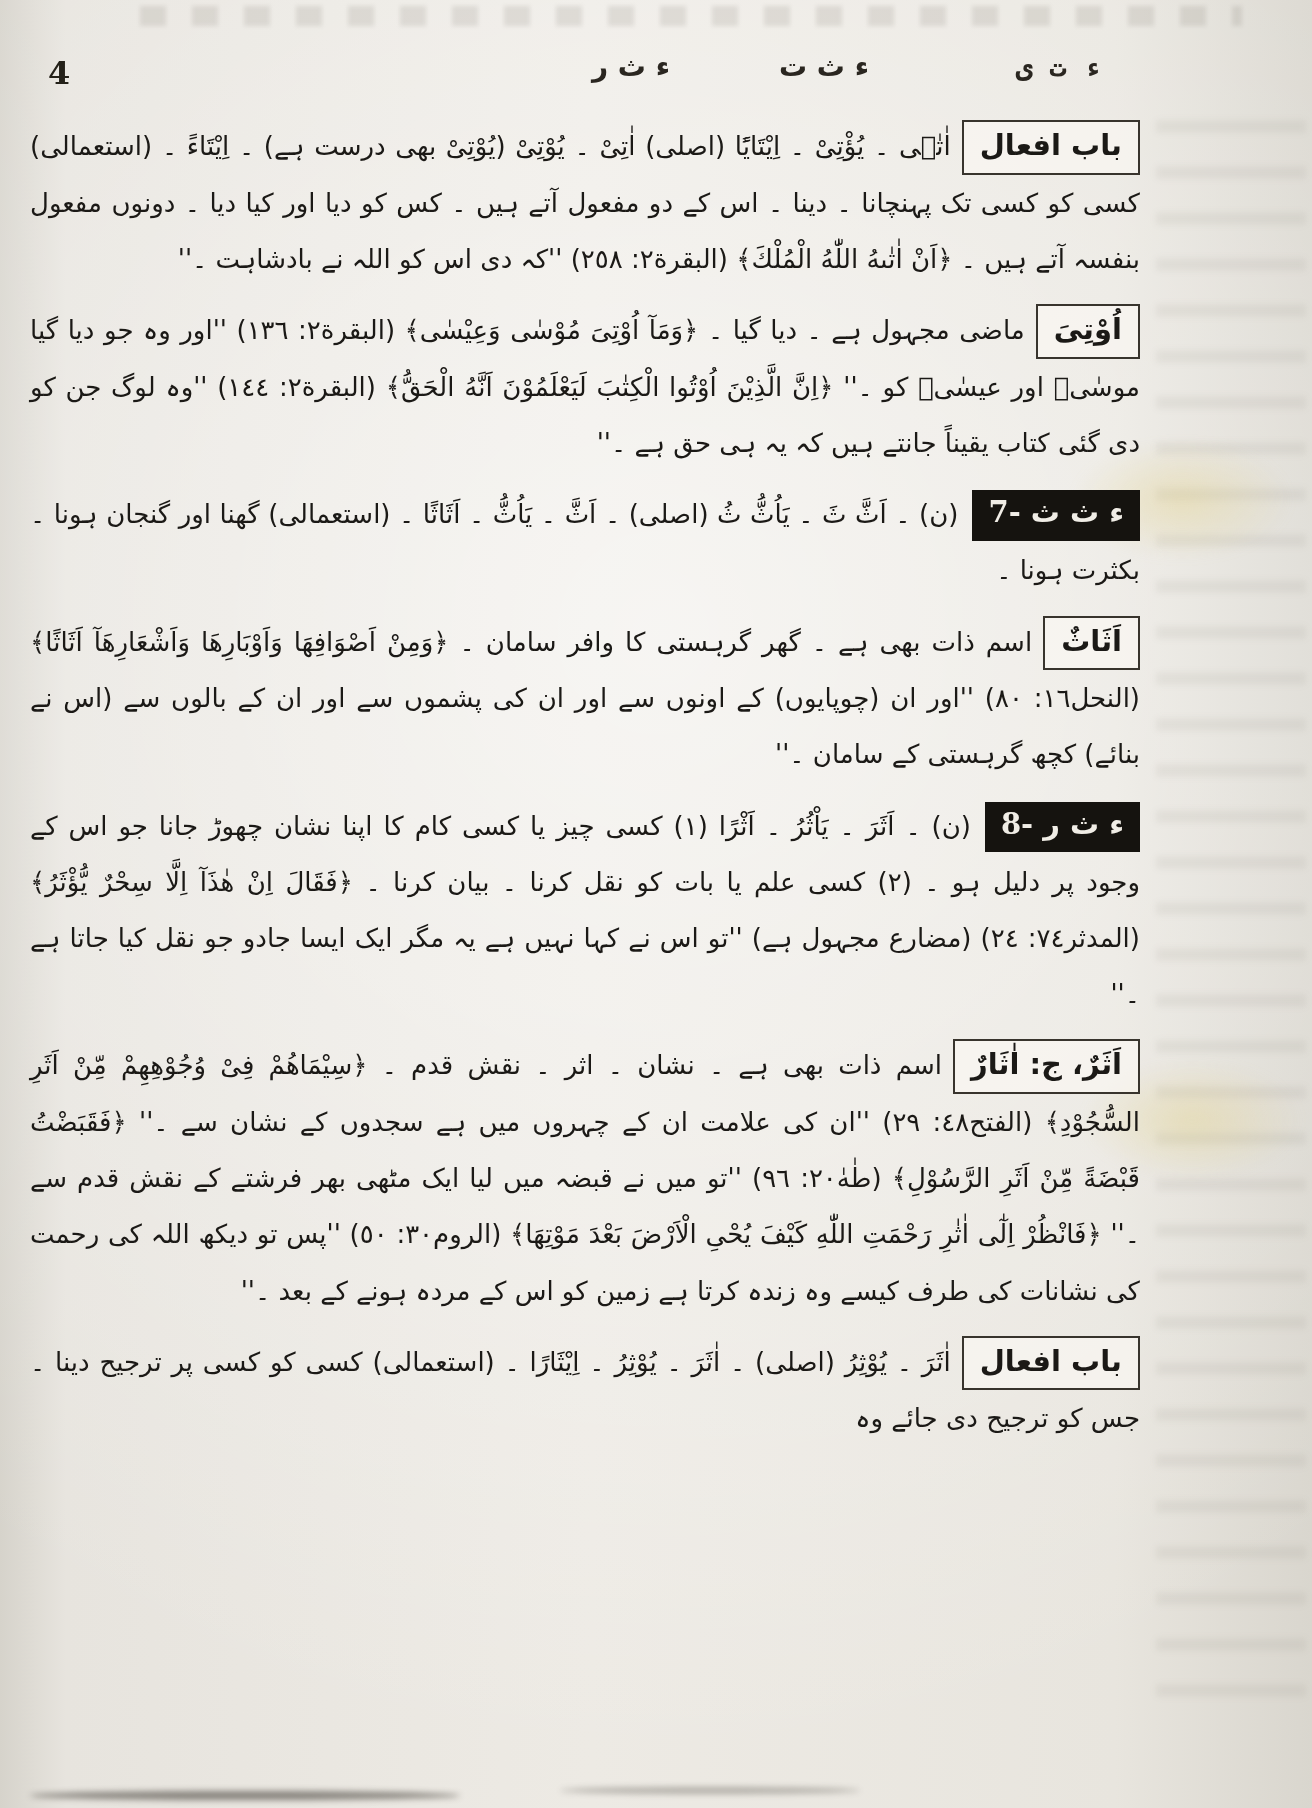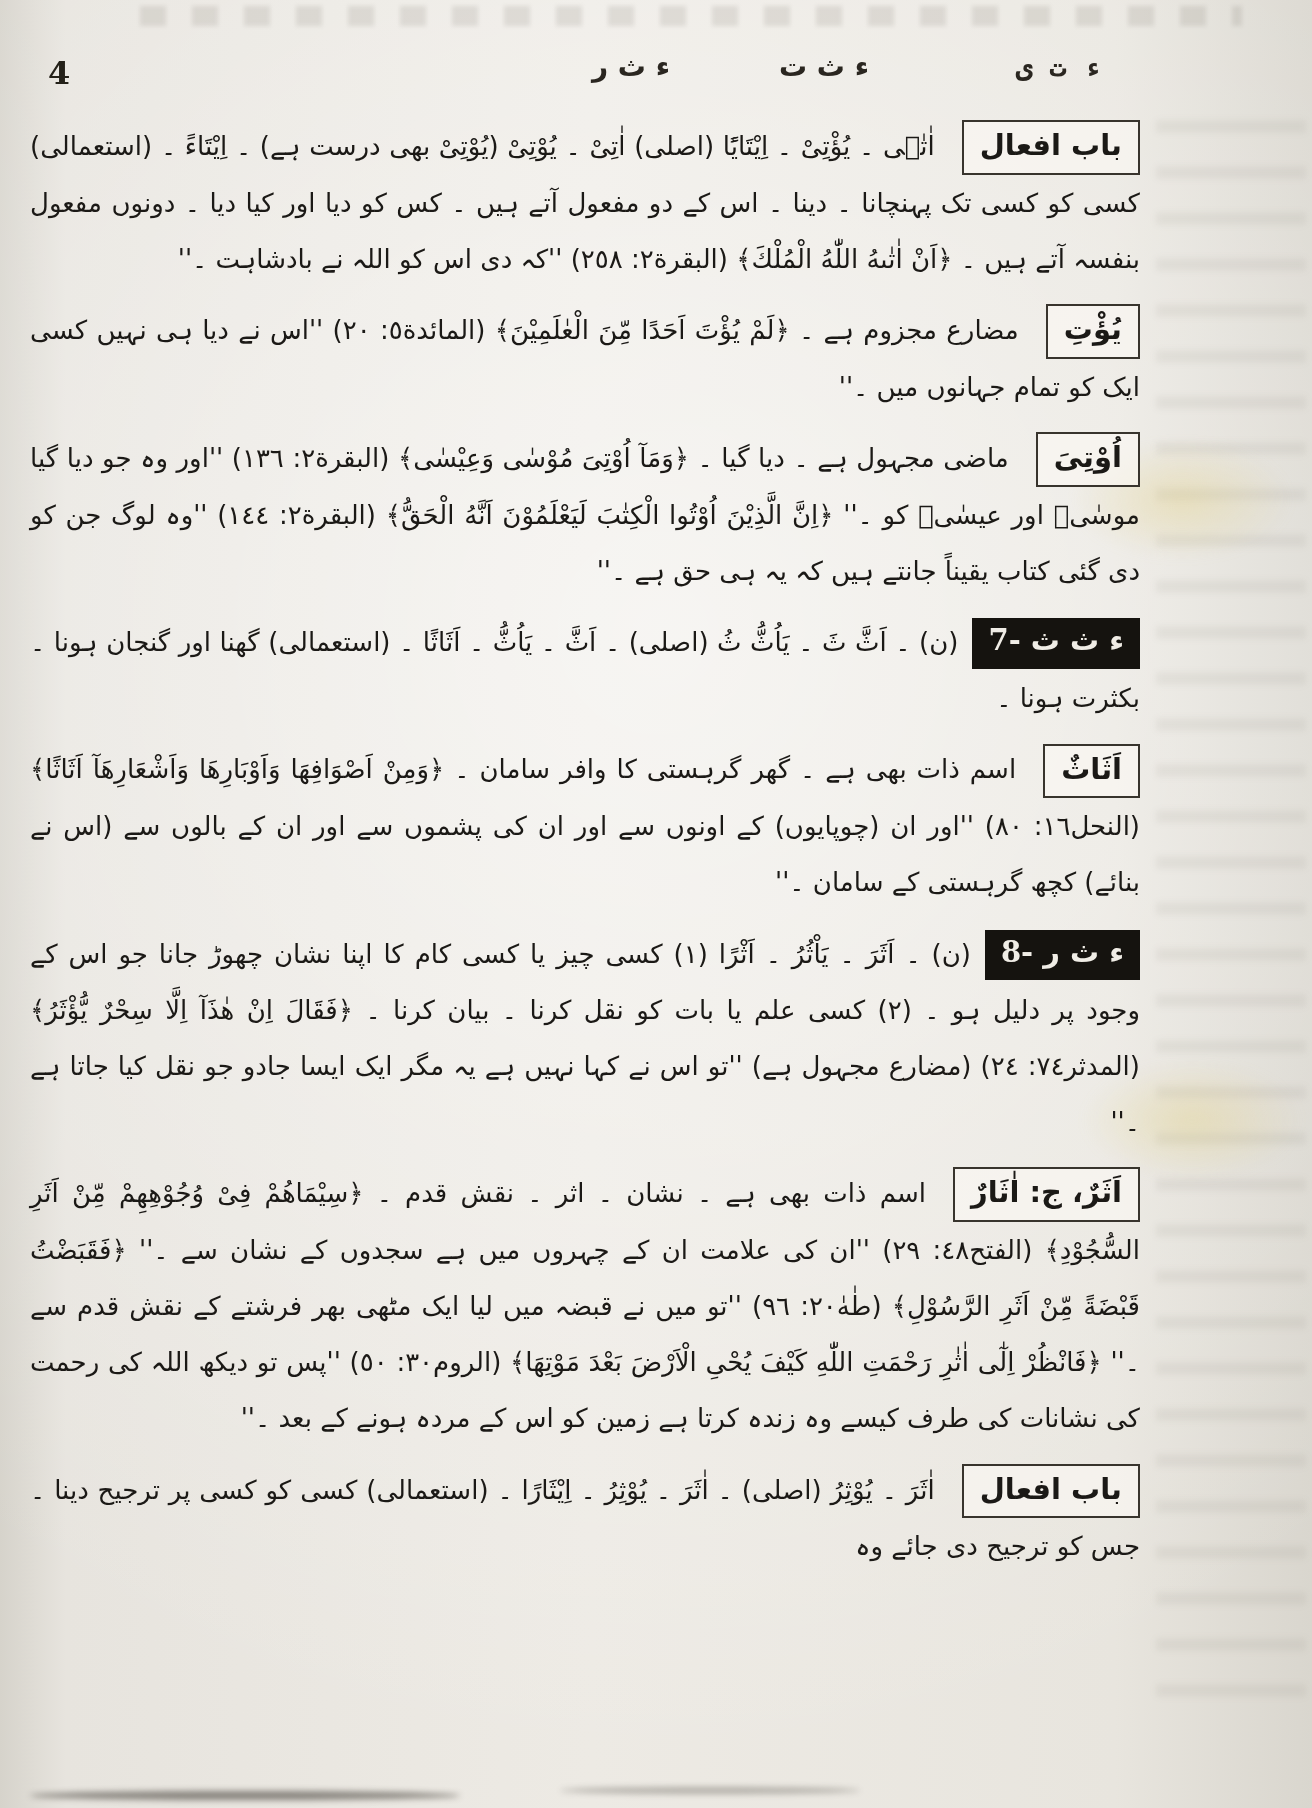--- a/index.html
+++ b/index.html
@@ -62,21 +62,21 @@
     font-size:26px;
     line-height:2.16;
     text-align:justify;
     color:#1b1916;
   }
   .hw {
     display:inline-block;
     border:2px solid #38342d;
     background:rgba(250,248,243,0.65);
     padding:3px 16px 7px;
-    margin-left:27px;
+    margin-left:11px;
     font-size:29px; font-weight:bold;
     line-height:1.4;
     vertical-align:middle;
     white-space:nowrap;
   }
   .chip {
     display:inline-flex; direction:ltr; align-items:baseline; gap:10px;
     background:#15130f; color:#f0ede6;
     padding:4px 16px 9px;
     margin-left:14px;
@@ -105,23 +105,20 @@
       <span class="pagenum">4</span>
       <span class="root root-a" dir="rtl">ء ت ی</span>
       <span class="root root-b" dir="rtl">ء ث ت</span>
       <span class="root root-c" dir="rtl">ء ث ر</span>
     </div>
 
     <p class="entry">
       <span class="hw">باب افعال</span><span>اٰتٰۤی ۔ یُؤْتِیْ ۔ اِیْتَایًٔا (اصلی) اٰتِیْ ۔ یُوْتِیْ (یُوْتِیْ بھی درست ہے) ۔ اِیْتَاءً ۔ (استعمالی) کسی کو کسی تک پہنچانا ۔ دینا ۔ اس کے دو مفعول آتے ہیں ۔ کس کو دیا اور کیا دیا ۔ دونوں مفعول بنفسہ آتے ہیں ۔ ﴿اَنْ اٰتٰىهُ اللّٰهُ الْمُلْكَ﴾ (البقرة٢: ٢٥٨) ''کہ دی اس کو اللہ نے بادشاہت ۔''</span>
     </p>
 
-    <p class="entry">
-      <span class="hw">یُؤْتِ</span><span>مضارع مجزوم ہے ۔ ﴿لَمْ یُؤْتَ اَحَدًا مِّنَ الْعٰلَمِیْنَ﴾ (المائدة٥: ٢٠) ''اس نے دیا ہی نہیں کسی ایک کو تمام جہانوں میں ۔''</span>
-    </p>
 
 
     <p class="entry">
       <span class="hw">اُوْتِیَ</span><span>ماضی مجہول ہے ۔ دیا گیا ۔ ﴿وَمَآ اُوْتِیَ مُوْسٰى وَعِیْسٰى﴾ (البقرة٢: ١٣٦) ''اور وہ جو دیا گیا موسٰیؑ اور عیسٰیؑ کو ۔'' ﴿اِنَّ الَّذِیْنَ اُوْتُوا الْكِتٰبَ لَیَعْلَمُوْنَ اَنَّهُ الْحَقُّ﴾ (البقرة٢: ١٤٤) ''وہ لوگ جن کو دی گئی کتاب یقیناً جانتے ہیں کہ یہ ہی حق ہے ۔''</span>
     </p>
 
     <p class="entry">
       <span class="chip">
           <span class="num">7-</span>
           <span dir="rtl">ء ث ث</span>

